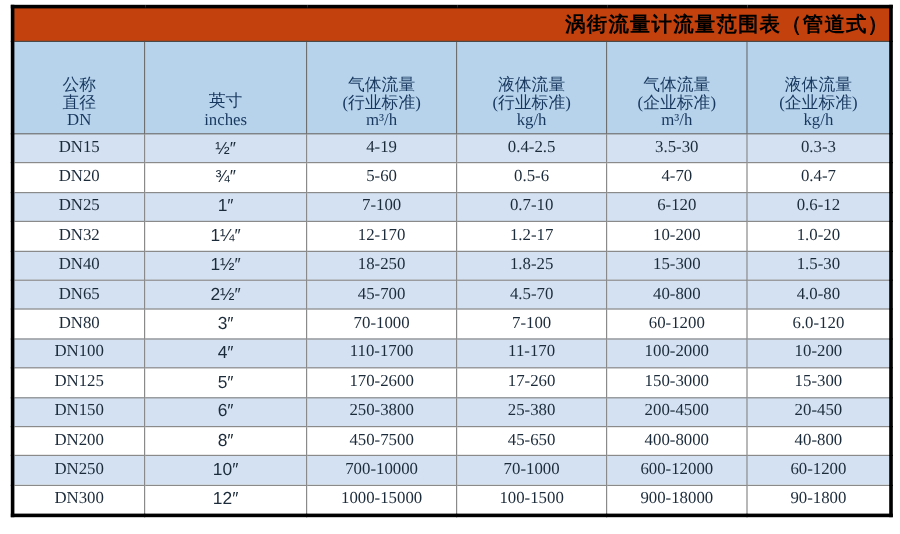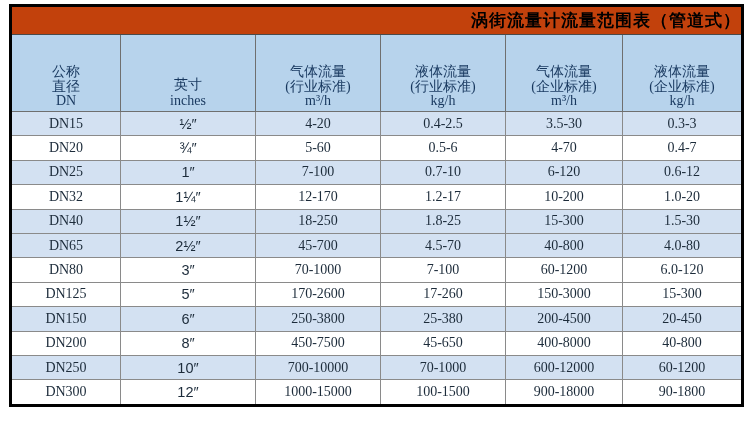--- a/index.html
+++ b/index.html
@@ -110,21 +110,21 @@
               <div class="hline">(企业标准)</div>
               <div class="hline">kg/h</div>
             </div>
           </th>
         </tr>
     </thead>
     <tbody id="table-body">
         <tr class="band">
           <td>DN15</td>
           <td class="inch-cell">½″</td>
-          <td>4-20</td>
+          <td>4-19</td>
           <td>0.4-2.5</td>
           <td>3.5-30</td>
           <td>0.3-3</td>
         </tr>
         <tr>
           <td>DN20</td>
           <td class="inch-cell">¾″</td>
           <td>5-60</td>
           <td>0.5-6</td>
           <td>4-70</td>
@@ -163,20 +163,28 @@
           <td>4.0-80</td>
         </tr>
         <tr>
           <td>DN80</td>
           <td class="inch-cell">3″</td>
           <td>70-1000</td>
           <td>7-100</td>
           <td>60-1200</td>
           <td>6.0-120</td>
         </tr>
+        <tr class="band">
+          <td>DN100</td>
+          <td class="inch-cell">4″</td>
+          <td>110-1700</td>
+          <td>11-170</td>
+          <td>100-2000</td>
+          <td>10-200</td>
+        </tr>
         <tr>
           <td>DN125</td>
           <td class="inch-cell">5″</td>
           <td>170-2600</td>
           <td>17-260</td>
           <td>150-3000</td>
           <td>15-300</td>
         </tr>
         <tr class="band">
           <td>DN150</td>

